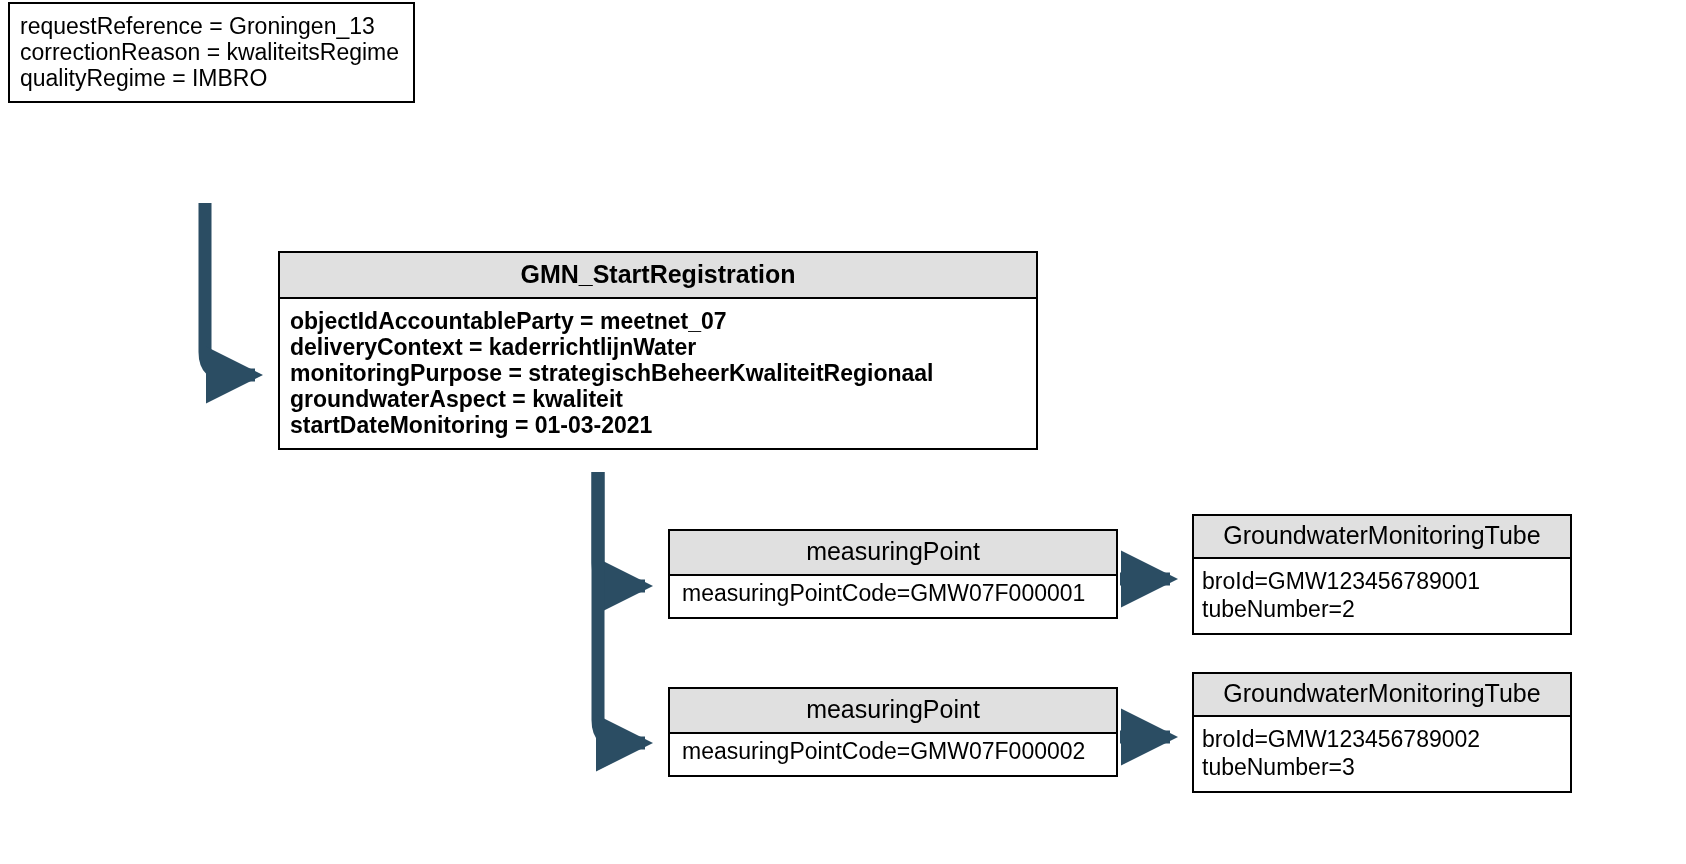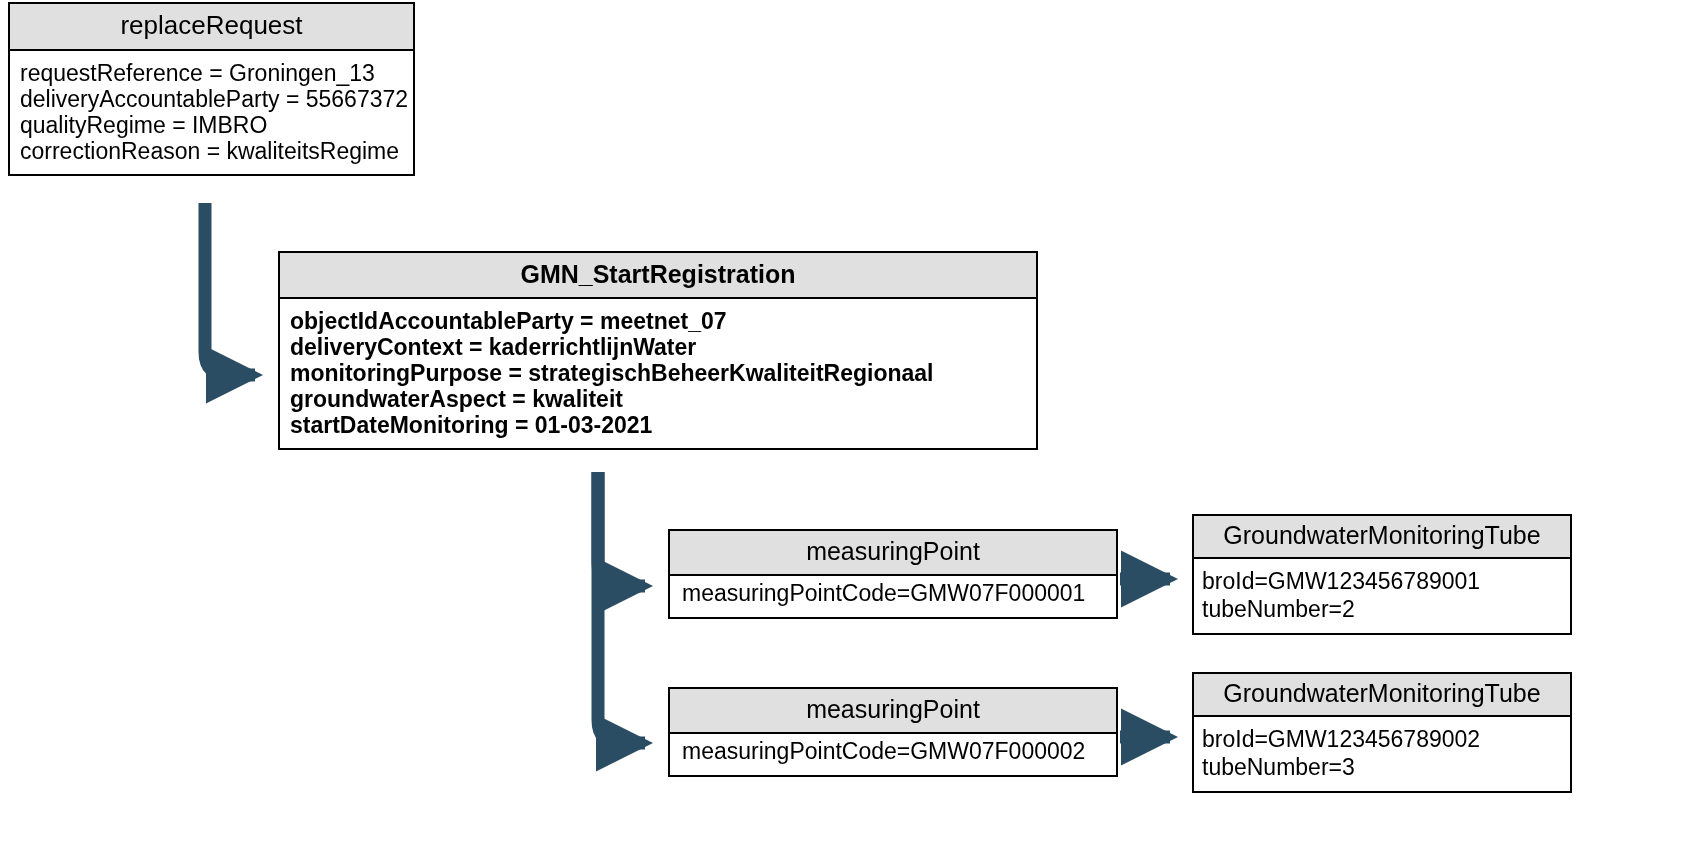--- a/index.html
+++ b/index.html
@@ -90,26 +90,24 @@
     <path d="M 598 472 L 598 563 Q 598 586 621 586 L 645 586" fill="none" stroke="#2b4d63" stroke-width="13" stroke-linecap="butt" marker-end="url(#arrowhead)"></path>
 
     <path d="M 598 472 L 598 720 Q 598 743 621 743 L 645 743" fill="none" stroke="#2b4d63" stroke-width="13" stroke-linecap="butt" marker-end="url(#arrowhead)"></path>
 
     <path d="M 1120 579 L 1170 579" fill="none" stroke="#2b4d63" stroke-width="13" stroke-linecap="butt" marker-end="url(#arrowhead)"></path>
 
     <path d="M 1120 737 L 1170 737" fill="none" stroke="#2b4d63" stroke-width="13" stroke-linecap="butt" marker-end="url(#arrowhead)"></path>
   </svg>
 
   <div class="node" id="node-replace-request">
-    <div class="node-title">replaceRequest</div>
     <div class="node-body">
       <span class="attr">requestReference = Groningen_13</span>
-      <span class="attr">deliveryAccountableParty = 55667372</span>
+      <span class="attr">correctionReason = kwaliteitsRegime</span>
       <span class="attr">qualityRegime = IMBRO</span>
-      <span class="attr">correctionReason = kwaliteitsRegime</span>
     </div>
   </div>
 
   <div class="node" id="node-gmn-start">
     <div class="node-title">GMN_StartRegistration</div>
     <div class="node-body">
       <span class="attr">objectIdAccountableParty = meetnet_07</span>
       <span class="attr">deliveryContext = kaderrichtlijnWater</span>
       <span class="attr">monitoringPurpose = strategischBeheerKwaliteitRegionaal</span>
       <span class="attr">groundwaterAspect = kwaliteit</span>

